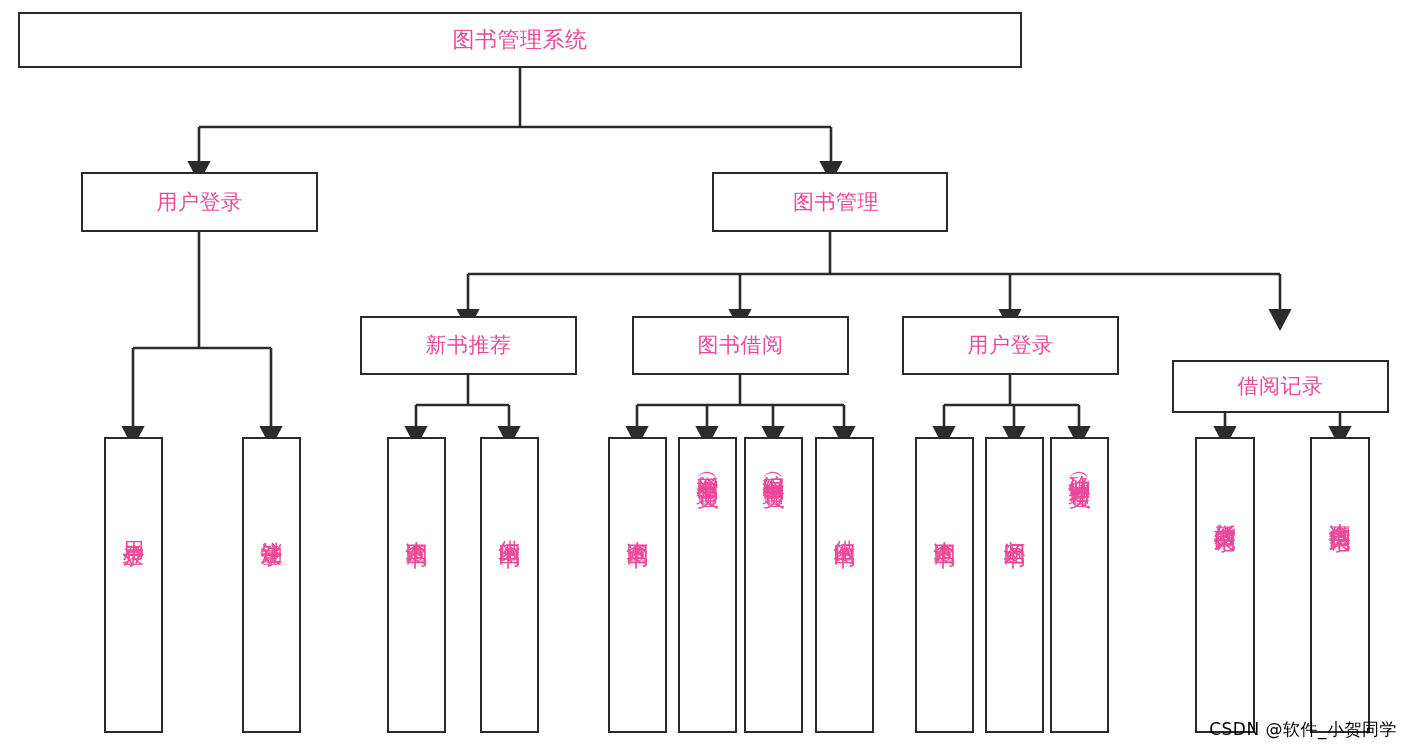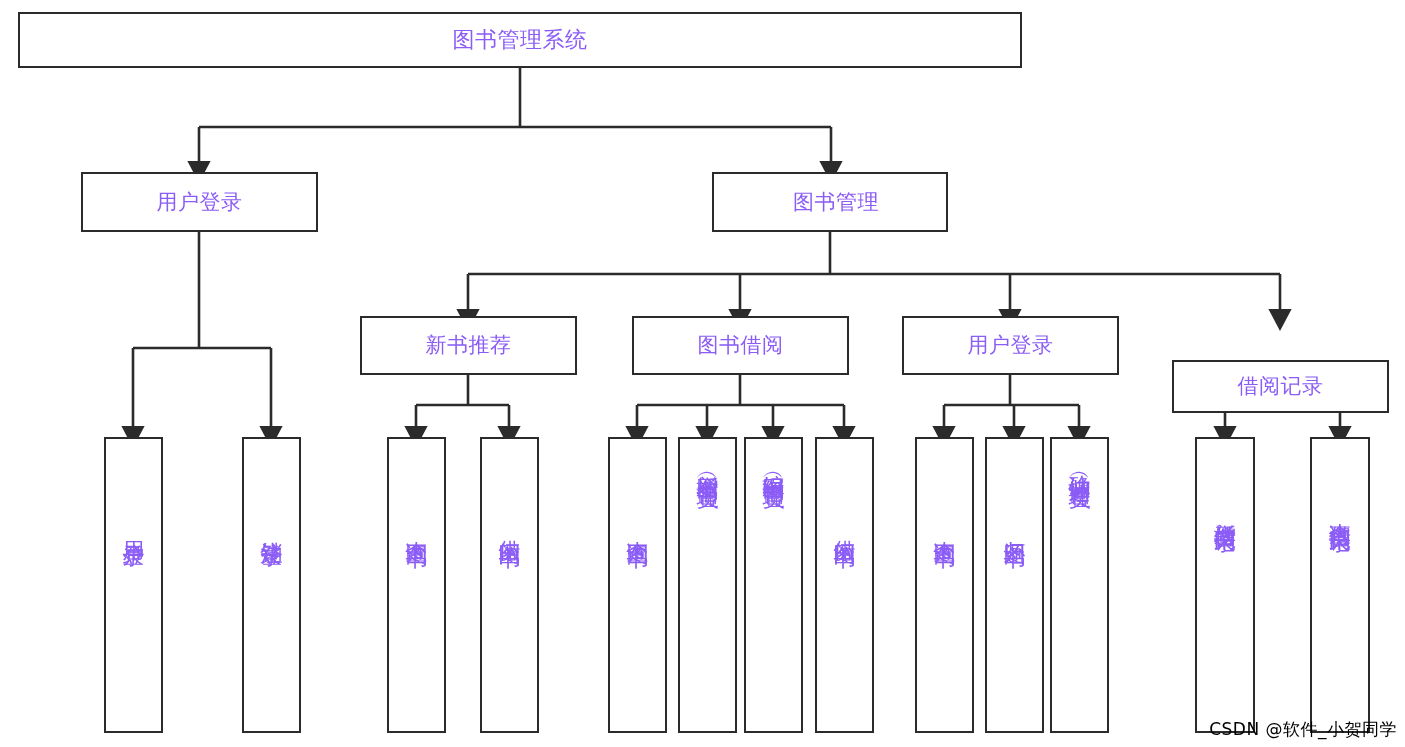--- a/index.html
+++ b/index.html
@@ -34,21 +34,21 @@
     display: flex;
     align-items: center;
     justify-content: center;
     color: #1a1a1a;
     z-index: 3;
   }
   .node-label {
     display: block;
     text-align: left;
     line-height: 1.35;
-    color: #8b5cf6;
+    color: #ec4899;
     letter-spacing: 0.5px;
   }
   
   .h-node .node-label {
     writing-mode: horizontal-tb;
     font-size: 21px;
   }
   .root .node-label {
     font-size: 22px;
   }

